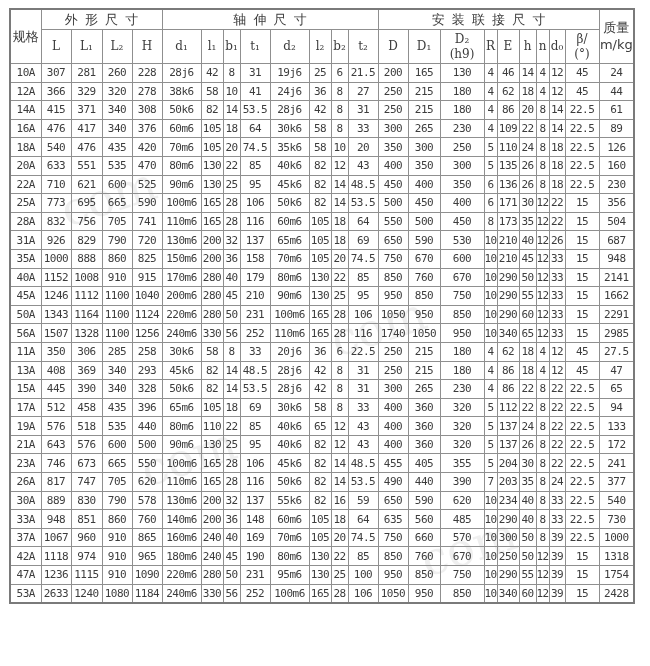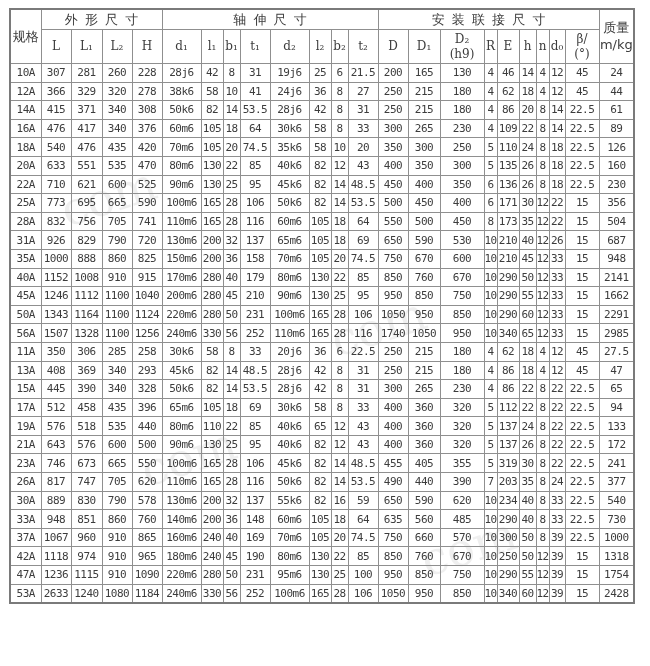--- a/index.html
+++ b/index.html
@@ -681,21 +681,21 @@
         <td>28</td>
         <td>106</td>
         <td>45k6</td>
         <td>82</td>
         <td>14</td>
         <td>48.5</td>
         <td>455</td>
         <td>405</td>
         <td>355</td>
         <td>5</td>
-        <td>319</td>
+        <td>204</td>
         <td>30</td>
         <td>8</td>
         <td>22</td>
         <td>22.5</td>
         <td>241</td>
       </tr>
       <tr>
         <td>26A</td>
         <td>817</td>
         <td>747</td>

